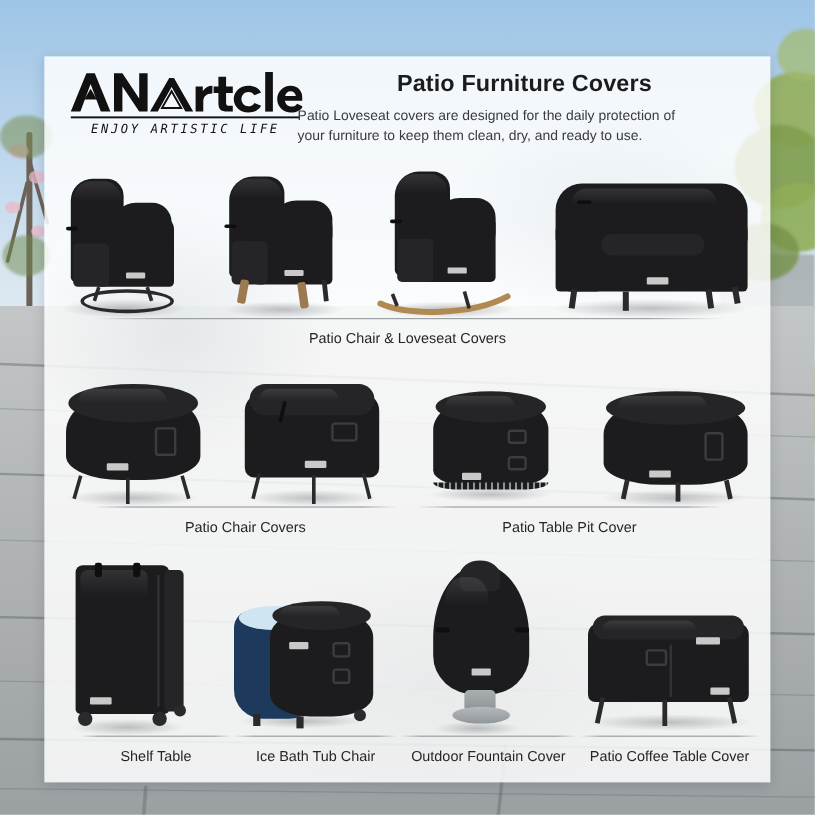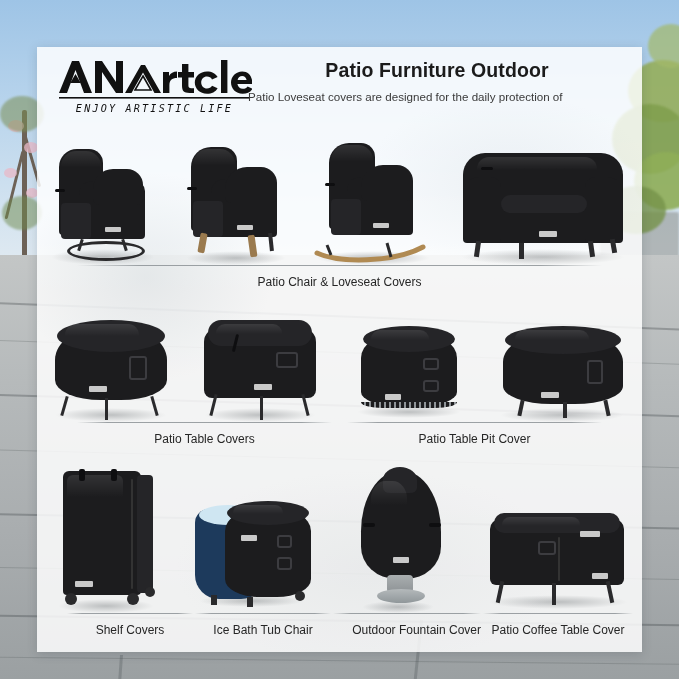--- a/index.html
+++ b/index.html
@@ -165,23 +165,24 @@
           <rect x="164" y="3" width="6.4" height="33" fill="#111"></rect>
 
           <path d="M174 25.6 C174 19.4 178.8 14.4 185.2 14.4 C191.6 14.4 195.6 19.2 195.2 27 L180.4 27 C181 30 183 31.8 185.8 31.8 C188 31.8 189.6 31 190.6 29.4 L195.4 31.8 C193.4 35.2 190 36.8 185.6 36.8 C178.8 36.8 174 31.8 174 25.6 Z M180.6 23 L189.6 23 C189 20.4 187.4 19 185.2 19 C182.8 19 181.2 20.6 180.6 23 Z" fill="#111"></path>
 
           <rect x="2" y="40" width="191" height="1.6" fill="#111"></rect>
         </svg>
         <div class="logo-tag">ENJOY ARTISTIC LIFE</div>
       </div>
 
       <div class="head-text">
-        <div class="head-title">Patio Furniture Outdoor</div>
+        <div class="head-title">Patio Furniture Covers</div>
         <div class="head-desc">
           <div>Patio Loveseat covers are designed for the daily protection of</div>
+          <div>your furniture to keep them clean, dry, and ready to use.</div>
         </div>
       </div>
     </div>
 
     <div class="row" id="row1">
       <div class="items">
 
         <div class="item" style="width:120px;height:132px;">
           <div class="shadow" style="left:8px;bottom:-2px;width:104px;height:16px;"></div>
           <div class="cov" style="width:108px;height:122px;">
@@ -317,21 +318,21 @@
             <div class="leg" style="left:68px;top:84px;width:4px;height:16px;"></div>
             <div class="leg" style="left:110px;top:82px;width:4px;height:16px;transform:rotate(-12deg);"></div>
           </div>
         </div>
 
       </div>
 
       <div class="caption-band" style="top:120px;height:36px;">
         <div class="cap-group" style="left:40px;width:255px;">
           <div class="cap-rule"></div>
-          <div class="cap-text">Patio Table Covers</div>
+          <div class="cap-text">Patio Chair Covers</div>
         </div>
         <div class="cap-group" style="left:310px;width:255px;">
           <div class="cap-rule"></div>
           <div class="cap-text">Patio Table Pit Cover</div>
         </div>
       </div>
     </div>
 
     <div class="row" id="row3">
       <div class="items">
@@ -397,27 +398,27 @@
             <div class="leg" style="left:70px;top:82px;width:4px;height:22px;"></div>
             <div class="leg" style="left:126px;top:80px;width:4px;height:22px;transform:rotate(-12deg);"></div>
           </div>
         </div>
 
       </div>
 
       <div class="caption-band" style="top:154px;height:34px;">
         <div class="cap-group" style="left:30px;width:126px;">
           <div class="cap-rule"></div>
-          <div class="cap-text">Shelf Covers</div>
+          <div class="cap-text">Shelf Table</div>
         </div>
         <div class="cap-group" style="left:158px;width:136px;">
           <div class="cap-rule"></div>
           <div class="cap-text">Ice Bath Tub Chair</div>
         </div>
-        <div class="cap-group" style="left:296px;width:148px;text-align:right;">
+        <div class="cap-group" style="left:296px;width:148px;">
           <div class="cap-rule"></div>
           <div class="cap-text">Outdoor Fountain Cover</div>
         </div>
         <div class="cap-group" style="left:446px;width:150px;">
           <div class="cap-rule"></div>
           <div class="cap-text">Patio Coffee Table Cover</div>
         </div>
       </div>
     </div>
 

